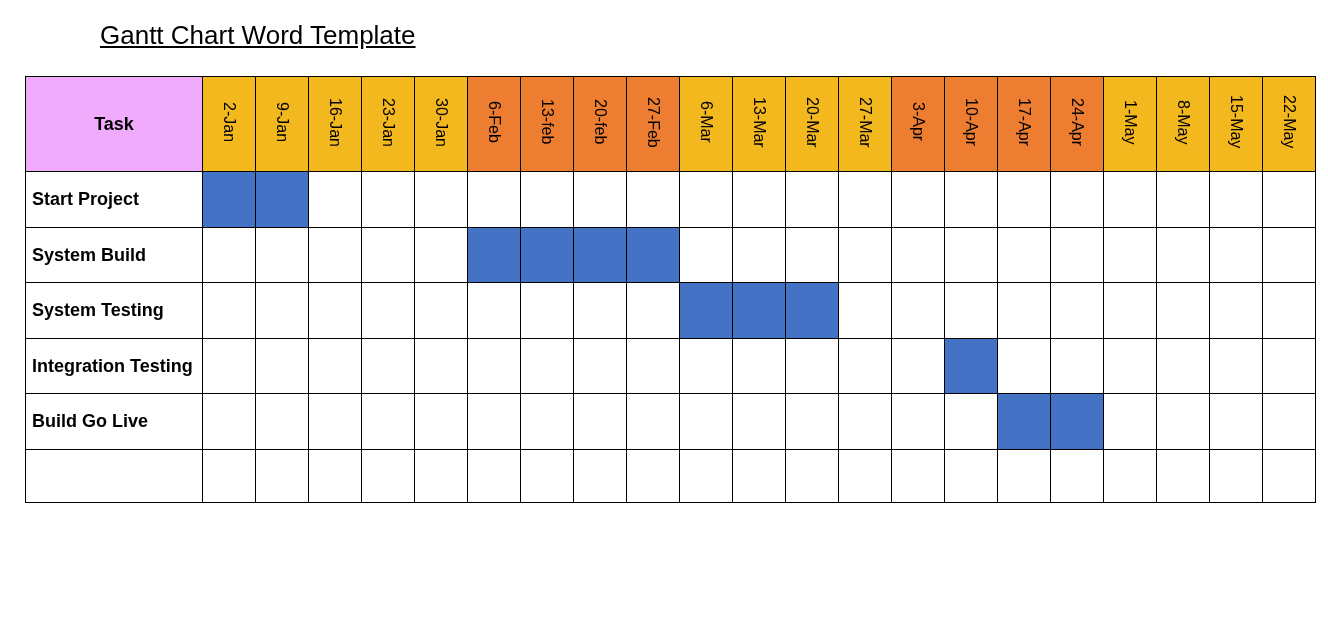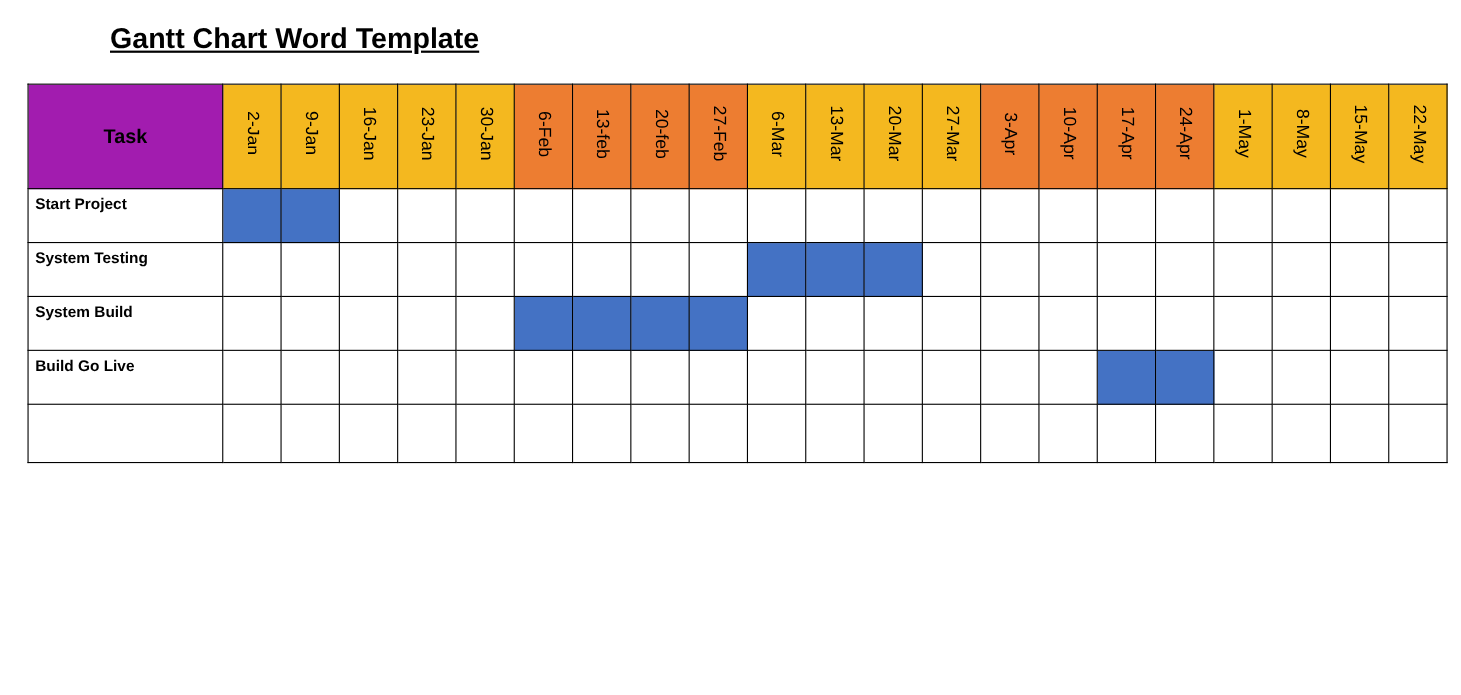--- a/index.html
+++ b/index.html
@@ -5,37 +5,37 @@
   body {
     margin: 0;
     padding: 20px 25px;
     font-family: Arial, sans-serif;
     background: #fff;
     width: 1328px;
     box-sizing: border-box;
   }
   .title {
     font-size: 26px;
-    font-weight: bold;
+    font-weight: normal;
     text-decoration: underline;
     margin: 0 0 25px 75px;
     padding: 0;
   }
   table {
     border-collapse: collapse;
     width: 1280px;
     table-layout: fixed;
   }
   th, td {
     border: 1px solid #000;
     padding: 0;
   }
   th.task-header {
     width: 176px;
-    background: #a21caf;
+    background: #f0abfc;
     color: #000;
     font-size: 18px;
     font-weight: bold;
     text-align: center;
     vertical-align: middle;
     height: 94px;
   }
   th.date-header {
     width: 52px;
     height: 94px;
@@ -48,23 +48,23 @@
     writing-mode: vertical-rl;
     text-orientation: mixed;
     display: inline-block;
   }
   .hdr-jan  { background: #f4b81f; }
   .hdr-feb  { background: #ed7d31; }
   .hdr-mar  { background: #f4b81f; }
   .hdr-apr  { background: #ed7d31; }
   .hdr-may  { background: #f4b81f; }
   td.task-cell {
-    font-size: 14px;
+    font-size: 18px;
     font-weight: bold;
-    padding: 5px 6px;
+    padding: 16px 6px;
     text-align: left;
     vertical-align: top;
     height: 48px;
     line-height: 1.25;
     box-sizing: border-box;
   }
   td.grid-cell {
     height: 48px;
   }
   td.fill {
@@ -125,20 +125,44 @@
         <td class="grid-cell"></td>
         <td class="grid-cell"></td>
         <td class="grid-cell"></td>
         <td class="grid-cell"></td>
         <td class="grid-cell"></td>
         <td class="grid-cell"></td>
         <td class="grid-cell"></td>
         <td class="grid-cell"></td>
       </tr>
       <tr>
+        <td class="task-cell">System Build</td>
+        <td class="grid-cell"></td>
+        <td class="grid-cell"></td>
+        <td class="grid-cell"></td>
+        <td class="grid-cell"></td>
+        <td class="grid-cell"></td>
+        <td class="grid-cell fill"></td>
+        <td class="grid-cell fill"></td>
+        <td class="grid-cell fill"></td>
+        <td class="grid-cell fill"></td>
+        <td class="grid-cell"></td>
+        <td class="grid-cell"></td>
+        <td class="grid-cell"></td>
+        <td class="grid-cell"></td>
+        <td class="grid-cell"></td>
+        <td class="grid-cell"></td>
+        <td class="grid-cell"></td>
+        <td class="grid-cell"></td>
+        <td class="grid-cell"></td>
+        <td class="grid-cell"></td>
+        <td class="grid-cell"></td>
+        <td class="grid-cell"></td>
+      </tr>
+      <tr>
         <td class="task-cell">System Testing</td>
         <td class="grid-cell"></td>
         <td class="grid-cell"></td>
         <td class="grid-cell"></td>
         <td class="grid-cell"></td>
         <td class="grid-cell"></td>
         <td class="grid-cell"></td>
         <td class="grid-cell"></td>
         <td class="grid-cell"></td>
         <td class="grid-cell"></td>
@@ -149,36 +173,36 @@
         <td class="grid-cell"></td>
         <td class="grid-cell"></td>
         <td class="grid-cell"></td>
         <td class="grid-cell"></td>
         <td class="grid-cell"></td>
         <td class="grid-cell"></td>
         <td class="grid-cell"></td>
         <td class="grid-cell"></td>
       </tr>
       <tr>
-        <td class="task-cell">System Build</td>
-        <td class="grid-cell"></td>
-        <td class="grid-cell"></td>
-        <td class="grid-cell"></td>
-        <td class="grid-cell"></td>
-        <td class="grid-cell"></td>
-        <td class="grid-cell fill"></td>
-        <td class="grid-cell fill"></td>
-        <td class="grid-cell fill"></td>
-        <td class="grid-cell fill"></td>
-        <td class="grid-cell"></td>
-        <td class="grid-cell"></td>
-        <td class="grid-cell"></td>
-        <td class="grid-cell"></td>
-        <td class="grid-cell"></td>
-        <td class="grid-cell"></td>
+        <td class="task-cell">Integration Testing</td>
+        <td class="grid-cell"></td>
+        <td class="grid-cell"></td>
+        <td class="grid-cell"></td>
+        <td class="grid-cell"></td>
+        <td class="grid-cell"></td>
+        <td class="grid-cell"></td>
+        <td class="grid-cell"></td>
+        <td class="grid-cell"></td>
+        <td class="grid-cell"></td>
+        <td class="grid-cell"></td>
+        <td class="grid-cell"></td>
+        <td class="grid-cell"></td>
+        <td class="grid-cell"></td>
+        <td class="grid-cell"></td>
+        <td class="grid-cell fill"></td>
         <td class="grid-cell"></td>
         <td class="grid-cell"></td>
         <td class="grid-cell"></td>
         <td class="grid-cell"></td>
         <td class="grid-cell"></td>
         <td class="grid-cell"></td>
       </tr>
       <tr>
         <td class="task-cell">Build Go Live</td>
         <td class="grid-cell"></td>

